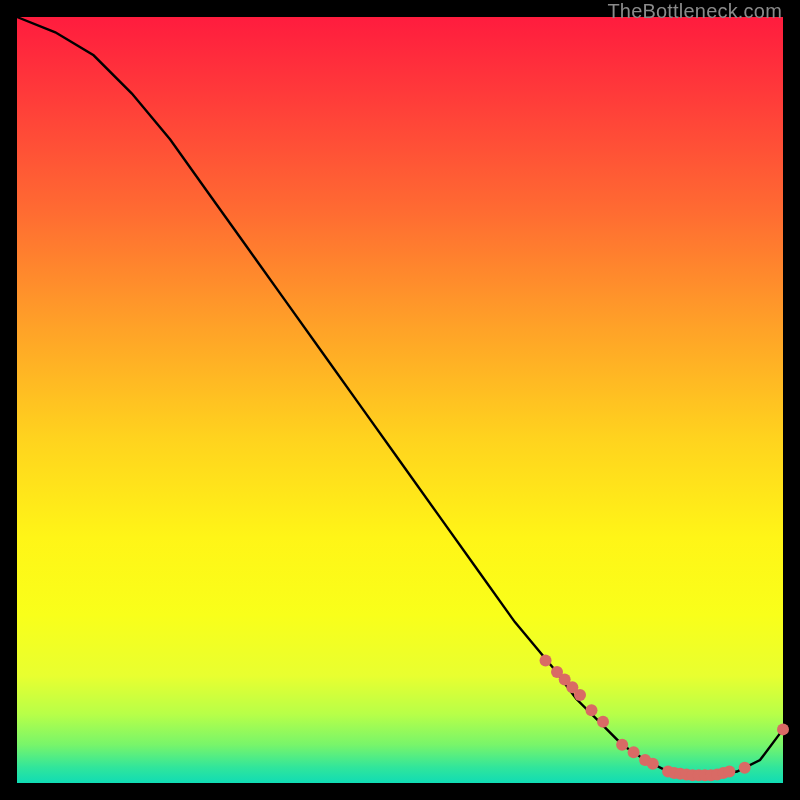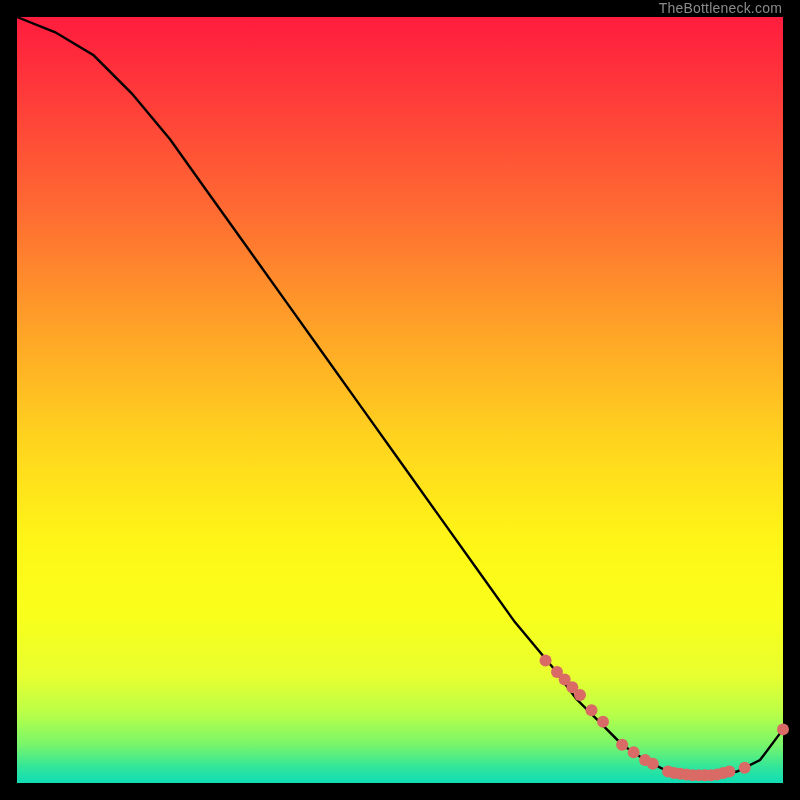--- a/index.html
+++ b/index.html
@@ -35,21 +35,21 @@
       #78f56a 95%,
       #30e59c 98%,
       #10dcb5 100%
     );
   }
   .watermark {
     position: absolute;
     top: 0px;
     right: 18px;
     font-family: Arial, Helvetica, sans-serif;
-    font-size: 14px;
+    font-size: 20px;
     color: #8a8a8a;
     letter-spacing: 0.2px;
     font-weight: 400;
   }
   svg.overlay {
     position: absolute;
     left: 17px;
     top: 17px;
     width: 766px;
     height: 766px;

